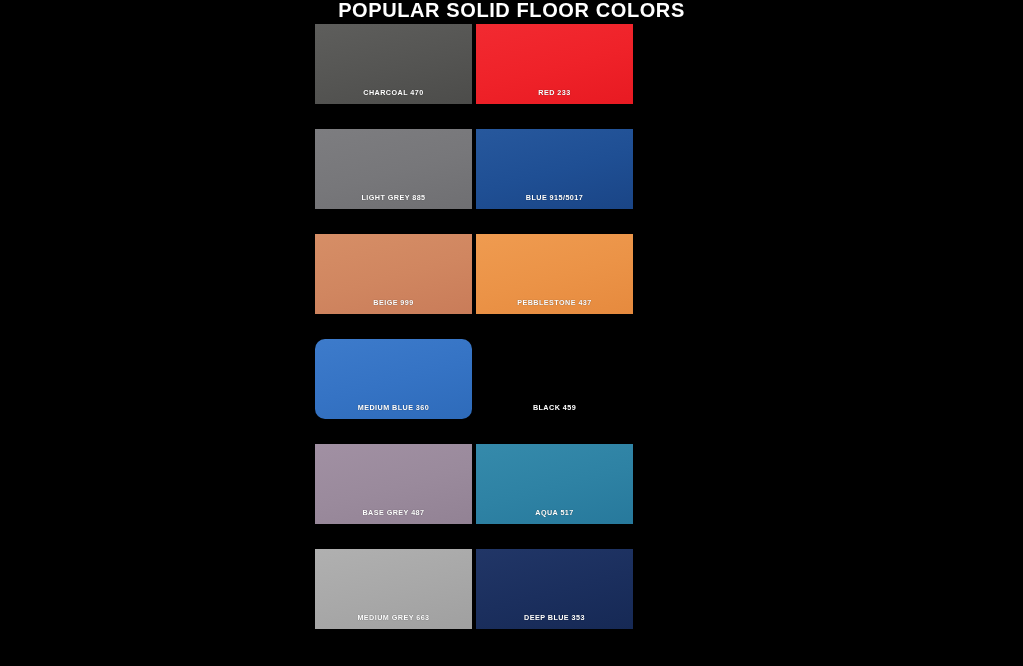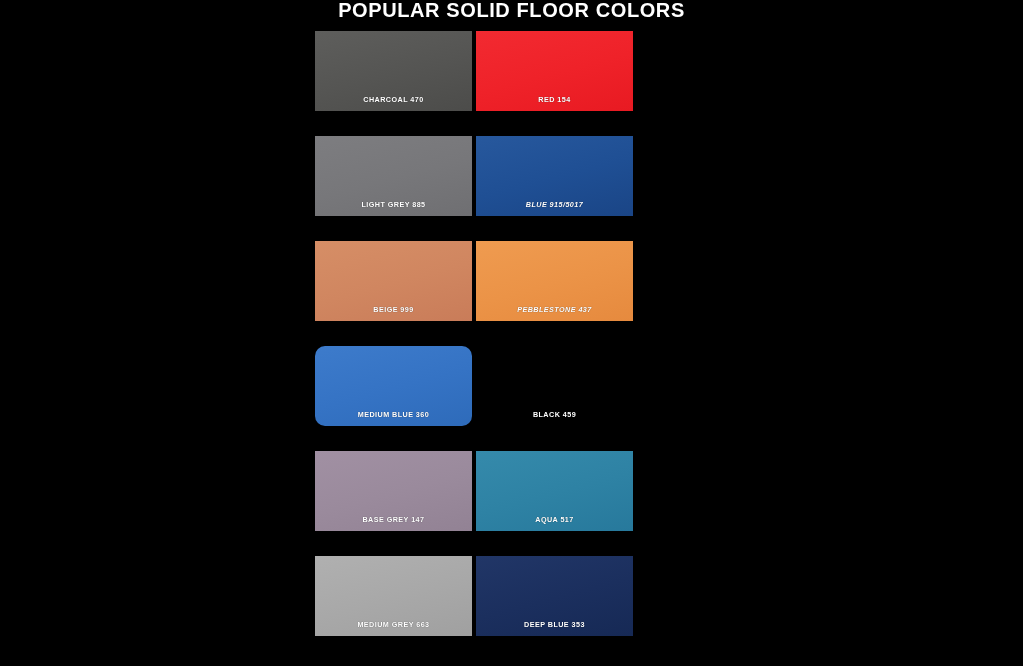--- a/index.html
+++ b/index.html
@@ -43,21 +43,20 @@
     grid-auto-rows: 100px;
     column-gap: 4px;
     row-gap: 5px;
   }
   .swatch {
     position: relative;
     width: 157px;
     height: 80px;
     overflow: hidden;
     box-sizing: border-box;
-    margin-top: 7px;
   }
   .swatch-label {
     position: absolute;
     left: 0;
     right: 0;
     bottom: 7px;
     text-align: center;
     color: #ffffff;
     font-size: 7.2px;
     font-weight: bold;
@@ -74,49 +73,49 @@
 
   <div class="page-title">POPULAR SOLID FLOOR COLORS</div>
 
   <div class="swatch-grid">
 
     <div class="swatch" style="background: linear-gradient(165deg, rgb(94, 94, 92) 0%, rgb(85, 85, 83) 52%, rgb(76, 76, 74) 100%);">
       <span class="swatch-label">CHARCOAL 470</span>
     </div>
 
     <div class="swatch" style="background: linear-gradient(165deg, rgb(242, 42, 49) 0%, rgb(239, 34, 41) 52%, rgb(232, 26, 34) 100%);">
-      <span class="swatch-label">RED 154</span>
+      <span class="swatch-label">RED 233</span>
     </div>
 
     <div class="swatch" style="background: linear-gradient(165deg, rgb(125, 125, 128) 0%, rgb(119, 119, 122) 52%, rgb(111, 111, 114) 100%);">
       <span class="swatch-label">LIGHT GREY 885</span>
     </div>
 
-    <div class="swatch" style="background: linear-gradient(165deg, rgb(39, 88, 157) 0%, rgb(31, 79, 148) 52%, rgb(26, 69, 134) 100%); font-style: italic;">
+    <div class="swatch" style="background: linear-gradient(165deg, rgb(39, 88, 157) 0%, rgb(31, 79, 148) 52%, rgb(26, 69, 134) 100%);">
       <span class="swatch-label">BLUE 915/5017</span>
     </div>
 
     <div class="swatch" style="background: linear-gradient(165deg, rgb(214, 142, 102) 0%, rgb(208, 134, 96) 52%, rgb(201, 124, 89) 100%);">
       <span class="swatch-label">BEIGE 999</span>
     </div>
 
-    <div class="swatch" style="background: linear-gradient(165deg, rgb(239, 155, 80) 0%, rgb(235, 147, 71) 52%, rgb(230, 138, 62) 100%); font-style: italic;">
+    <div class="swatch" style="background: linear-gradient(165deg, rgb(239, 155, 80) 0%, rgb(235, 147, 71) 52%, rgb(230, 138, 62) 100%);">
       <span class="swatch-label">PEBBLESTONE 437</span>
     </div>
 
     <div class="swatch" style="background: linear-gradient(165deg, rgb(61, 123, 203) 0%, rgb(53, 115, 196) 52%, rgb(46, 107, 186) 100%); border-radius: 10px;">
       <span class="swatch-label">MEDIUM BLUE 360</span>
     </div>
 
     <div class="swatch" style="background: linear-gradient(165deg, rgb(0, 0, 0) 0%, rgb(0, 0, 0) 52%, rgb(0, 0, 0) 100%);">
       <span class="swatch-label">BLACK 459</span>
     </div>
 
     <div class="swatch" style="background: linear-gradient(165deg, rgb(161, 144, 163) 0%, rgb(154, 138, 156) 52%, rgb(146, 130, 148) 100%);">
-      <span class="swatch-label">BASE GREY 147</span>
+      <span class="swatch-label">BASE GREY 487</span>
     </div>
 
     <div class="swatch" style="background: linear-gradient(165deg, rgb(53, 138, 171) 0%, rgb(46, 130, 164) 52%, rgb(39, 121, 156) 100%); text-decoration: underline;">
       <span class="swatch-label">AQUA 517</span>
     </div>
 
     <div class="swatch" style="background: linear-gradient(165deg, rgb(176, 176, 176) 0%, rgb(168, 168, 168) 52%, rgb(160, 160, 160) 100%); padding-left: 28px;">
       <span class="swatch-label">MEDIUM GREY 663</span>
     </div>
 

